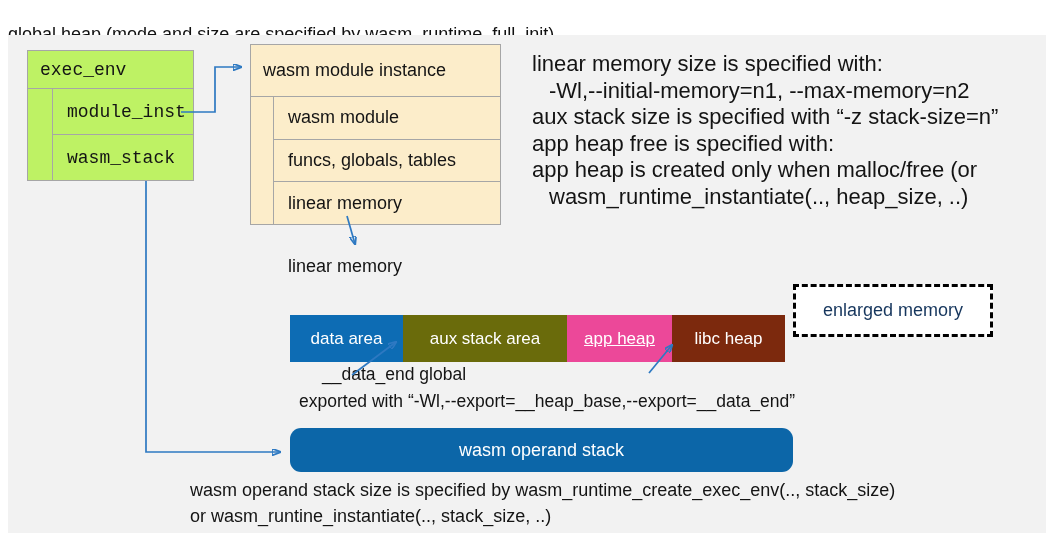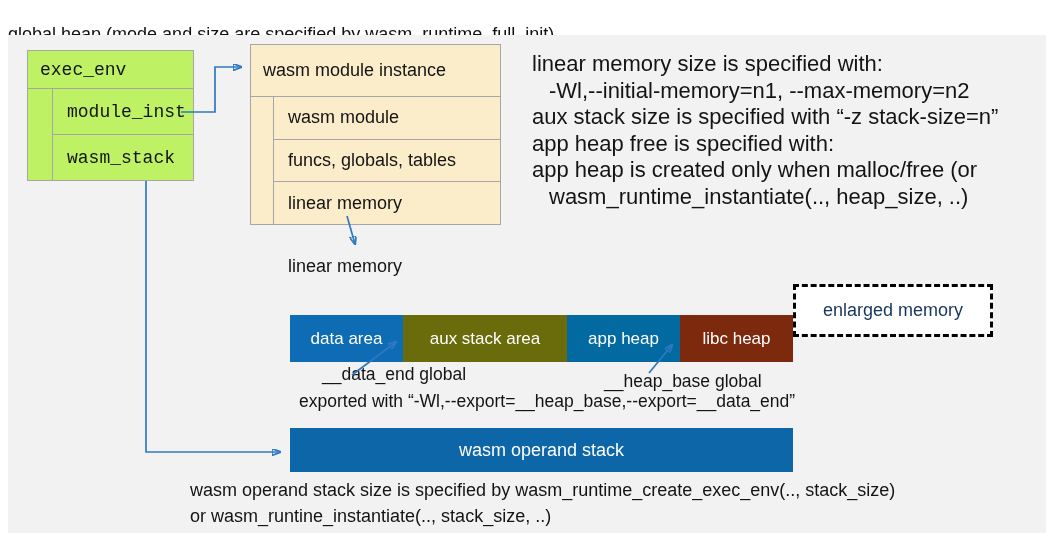--- a/index.html
+++ b/index.html
@@ -31,35 +31,35 @@
   .right-notes { position:absolute; left:532px; top:51px; font-size:22px; line-height:26.5px; color:#141414; }
   .right-notes .line { white-space:nowrap; }
   .right-notes .indent { padding-left:17px; }
 
   
   .lm-label { position:absolute; left:288px; top:256px; font-size:18px; }
   .mem-bar { position:absolute; left:290px; top:287px; height:47px; display:flex;margin-top:28px; }
   .seg { display:flex; align-items:center; justify-content:center; color:#ffffff; font-size:17px; white-space:nowrap; }
   .seg-data { width:113px; background:#0d6cb4; }
   .seg-aux  { width:164px; background:#6a6b0b; }
-  .seg-app  { width:113px; background:#0369a1; }
+  .seg-app  { width:105px; background:#ec4899;text-decoration:underline; }
   .seg-libc { width:113px; background:#7c290d; }
   .enlarged { position:absolute; left:793px; top:284px; width:200px; height:53px; background:#ffffff;
               border:3px dashed #000000; box-sizing:border-box; display:flex; align-items:center;
               justify-content:center; color:#16365d; font-size:18px; white-space:nowrap; }
 
   
   .ann { position:absolute; font-size:17.5px; white-space:nowrap; color:#141414; }
   .ann-dataend  { left:322px; top:364px; }
   .ann-heapbase { left:604px; top:371px; }
   .ann-exported { left:299px; top:391px; }
 
   
   .opstack { position:absolute; left:290px; top:428px; width:503px; height:44px; background:#0c66a8;
-             color:#ffffff; display:flex; align-items:center; justify-content:center; font-size:18px; }
+             color:#ffffff; display:flex; align-items:center; justify-content:center; font-size:18px;border-radius:11px; }
 
   
   .bottom-notes { position:absolute; left:190px; top:478px; font-size:18px; line-height:25.5px; color:#141414; }
   .bottom-notes .line { white-space:nowrap; }
 
   
   .connectors { position:absolute; left:0; top:0; width:1054px; height:547px; pointer-events:none; }
   .connectors path { fill:none; stroke:#2e79c2; stroke-width:1.7; }
 </style>
 </head>
@@ -106,21 +106,20 @@
   <div class="lm-label">linear memory</div>
   <div class="mem-bar">
     <div class="seg seg-data">data area</div>
     <div class="seg seg-aux">aux stack area</div>
     <div class="seg seg-app">app heap</div>
     <div class="seg seg-libc">libc heap</div>
   </div>
   <div class="enlarged">enlarged memory</div>
 
   <div class="ann ann-dataend">__data_end global</div>
-  <div class="ann ann-heapbase">__heap_base global</div>
   <div class="ann ann-exported">exported with “-Wl,--export=__heap_base,--export=__data_end”</div>
 
   <div class="opstack">wasm operand stack</div>
 
   <div class="bottom-notes">
     <div class="line">wasm operand stack size is specified by wasm_runtime_create_exec_env(.., stack_size)</div>
     <div class="line">or wasm_runtine_instantiate(.., stack_size, ..)</div>
   </div>
 
   <svg class="connectors" viewBox="0 0 1054 547" xmlns="http://www.w3.org/2000/svg">

